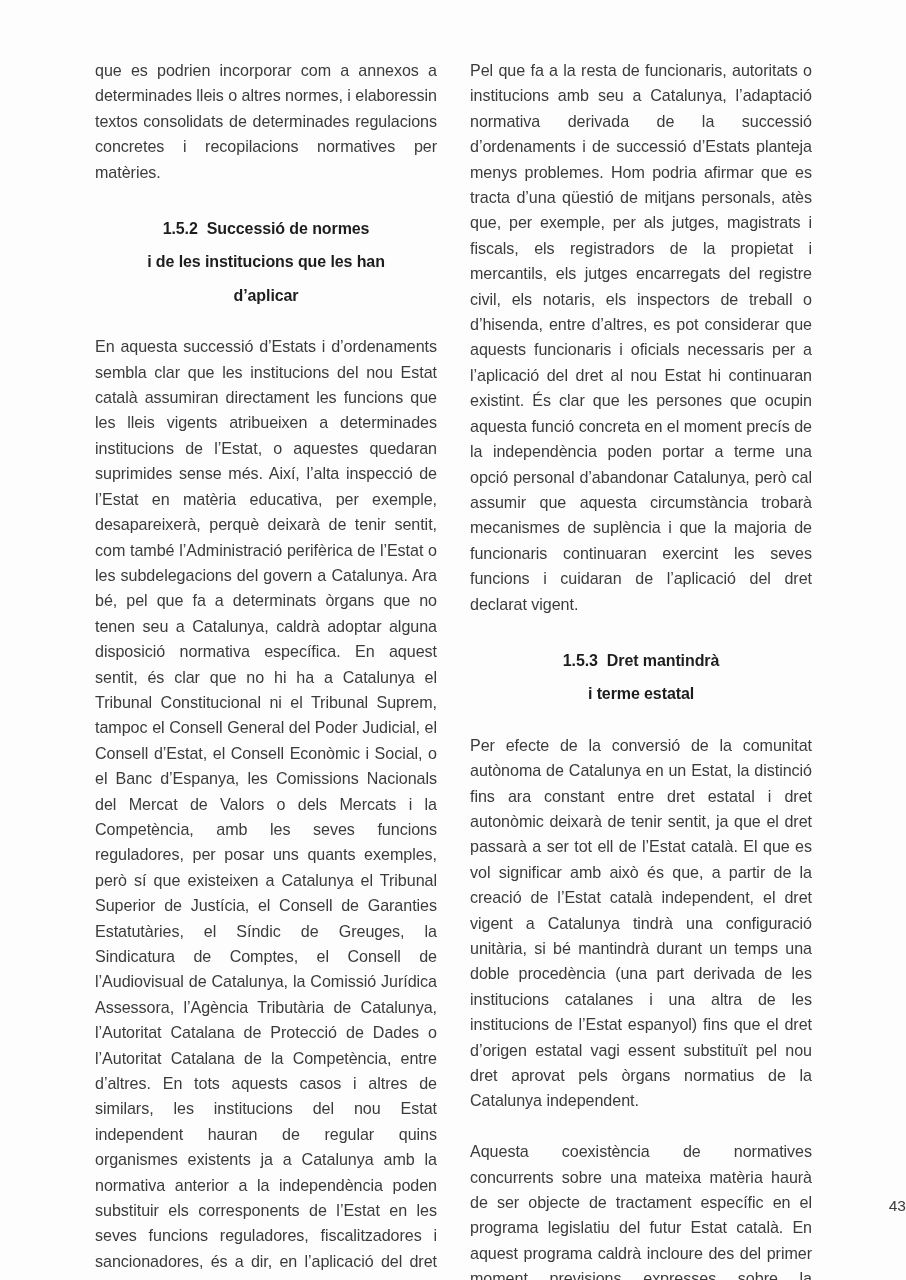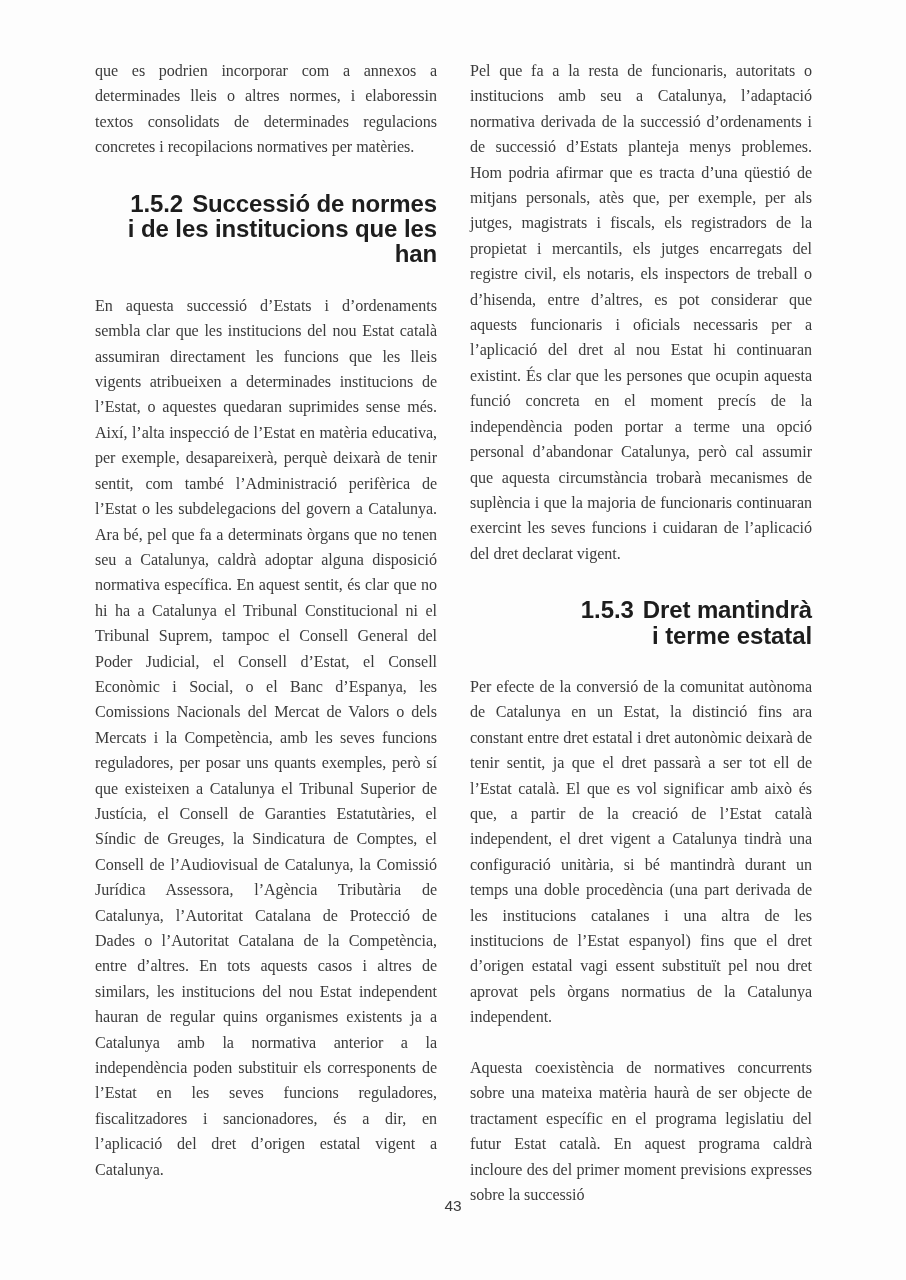--- a/index.html
+++ b/index.html
@@ -45,76 +45,76 @@
     margin: 0;
     padding: 0;
     font-size: 16.1px;
     line-height: 25.4px;
     text-align: justify;
     text-justify: inter-word;
     hyphens: manual;
     letter-spacing: -0.05px;
     word-spacing: 0px;
     color: #3b3b3b;
-    font-family: Liberation Serif, serif;
   }
 
   p.para + p.para {
     margin-top: 25.4px;
   }
 
   h2.heading {
     margin: 0;
     padding: 0;
-    font-size: 24px;
+    font-size: 16px;
     line-height: 25.4px;
     font-weight: bold;
     color: #1d1d1d;
-    text-align: right;
+    text-align: center;
     letter-spacing: -0.1px;
   }
 
   h2.heading .num {
     margin-right: 9px;
   }
 
   
   .gap-before-heading { height: 31px; }
   .gap-after-heading  { height: 26px; }
 
   .page-number {
     position: absolute;
     left: 0;
     right: 0;
     top: 1196px;
-    text-align: center;
+    text-align: right;
     font-size: 15.5px;
     line-height: 20px;
     color: #3b3b3b;
   }
 
-  .line-break { display: block; }
+  .line-break { display: block; margin-top: 8px; }
 </style>
 </head>
 <body>
 
 <div class="page">
 
   <div class="content-area">
     <div class="columns">
 
       <div class="column">
 
         <p class="para">que es podrien incorporar com a annexos a determinades lleis o altres normes, i elaboressin textos consolidats de determinades regulacions concretes i recopilacions normatives per matèries.</p>
 
         <div class="gap-before-heading"></div>
 
         <h2 class="heading">
           <span class="num">1.5.2</span><span>Successió de normes</span>
           <span class="line-break">i de les institucions que les han</span>
+          <span class="line-break">d’aplicar</span>
         </h2>
 
         <div class="gap-after-heading"></div>
 
         <p class="para">En aquesta successió d’Estats i d’ordenaments sembla clar que les institucions del nou Estat català assumiran directament les funcions que les lleis vigents atribueixen a determinades institucions de l’Estat, o aquestes quedaran suprimides sense més. Així, l’alta inspecció de l’Estat en matèria educativa, per exemple, desapareixerà, perquè deixarà de tenir sentit, com també l’Administració perifèrica de l’Estat o les subdelegacions del govern a Catalunya. Ara bé, pel que fa a determinats òrgans que no tenen seu a Catalunya, caldrà adoptar alguna disposició normativa específica. En aquest sentit, és clar que no hi ha a Catalunya el Tribunal Constitucional ni el Tribunal Suprem, tampoc el Consell General del Poder Judicial, el Consell d’Estat, el Consell Econòmic i Social, o el Banc d’Espanya, les Comissions Nacionals del Mercat de Valors o dels Mercats i la Competència, amb les seves funcions reguladores, per posar uns quants exemples, però sí que existeixen a Catalunya el Tribunal Superior de Justícia, el Consell de Garanties Estatutàries, el Síndic de Greuges, la Sindicatura de Comptes, el Consell de l’Audiovisual de Catalunya, la Comissió Jurídica Assessora, l’Agència Tributària de Catalunya, l’Autoritat Catalana de Protecció de Dades o l’Autoritat Catalana de la Competència, entre d’altres. En tots aquests casos i altres de similars, les institucions del nou Estat independent hauran de regular quins organismes existents ja a Catalunya amb la normativa anterior a la independència poden substituir els corresponents de l’Estat en les seves funcions reguladores, fiscalitzadores i sancionadores, és a dir, en l’aplicació del dret d’origen estatal vigent a Catalunya.</p>
 
       </div>
 
       <div class="column">
 

